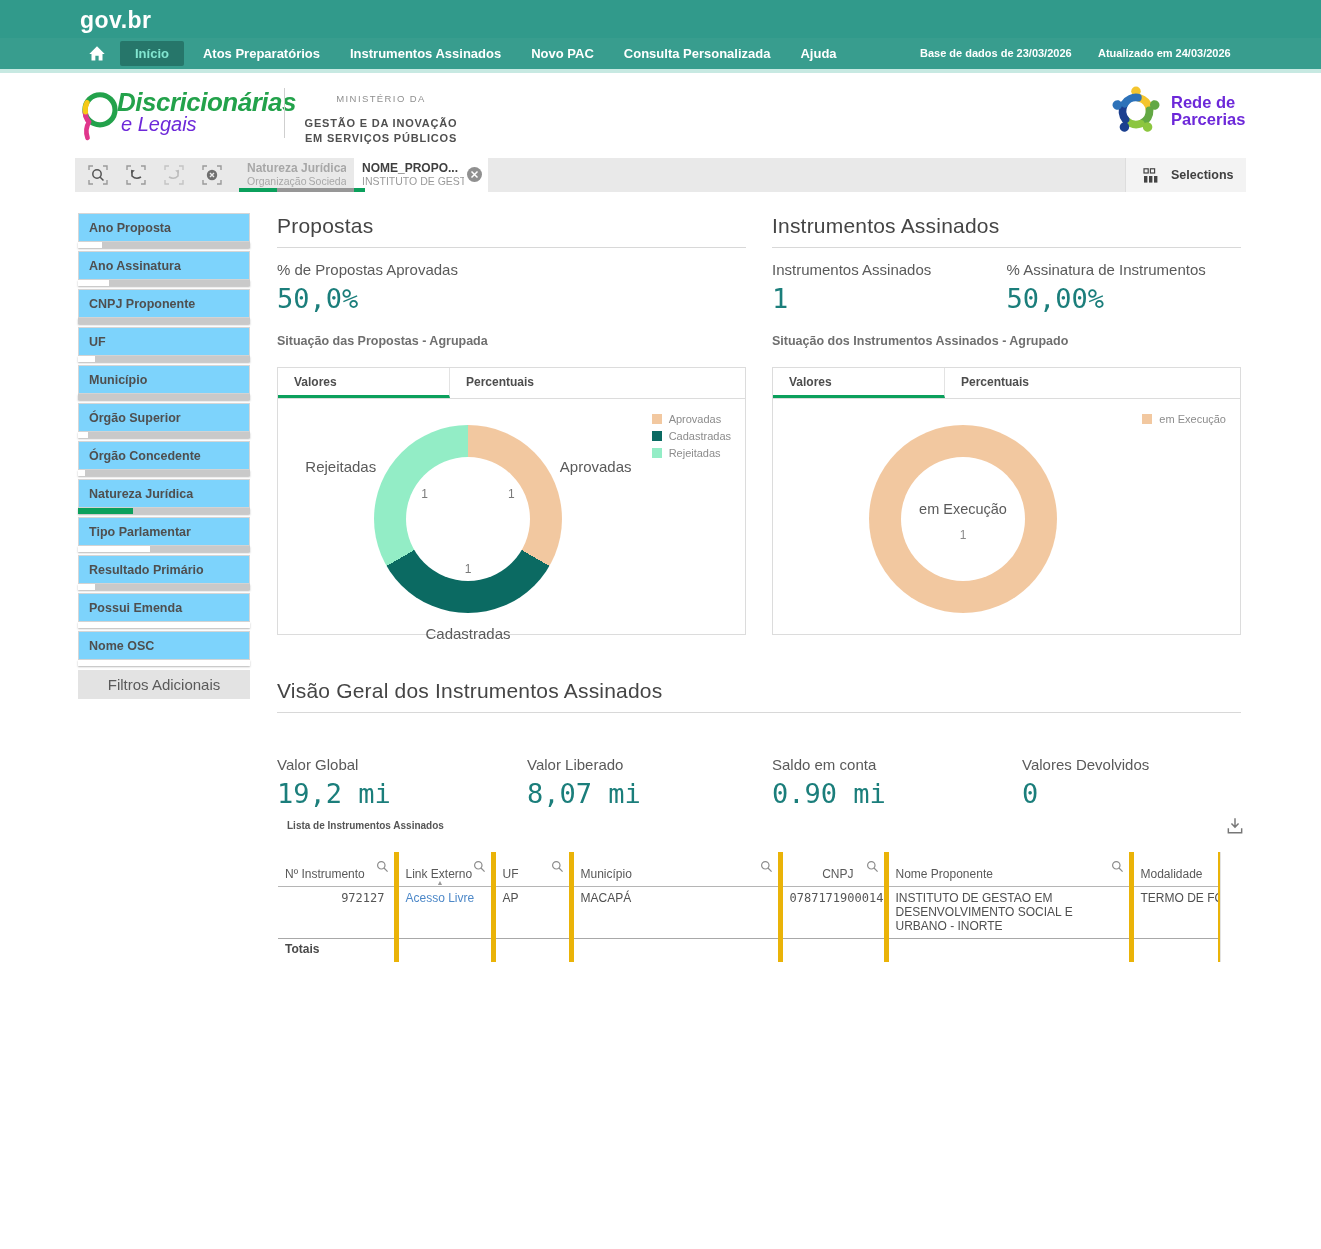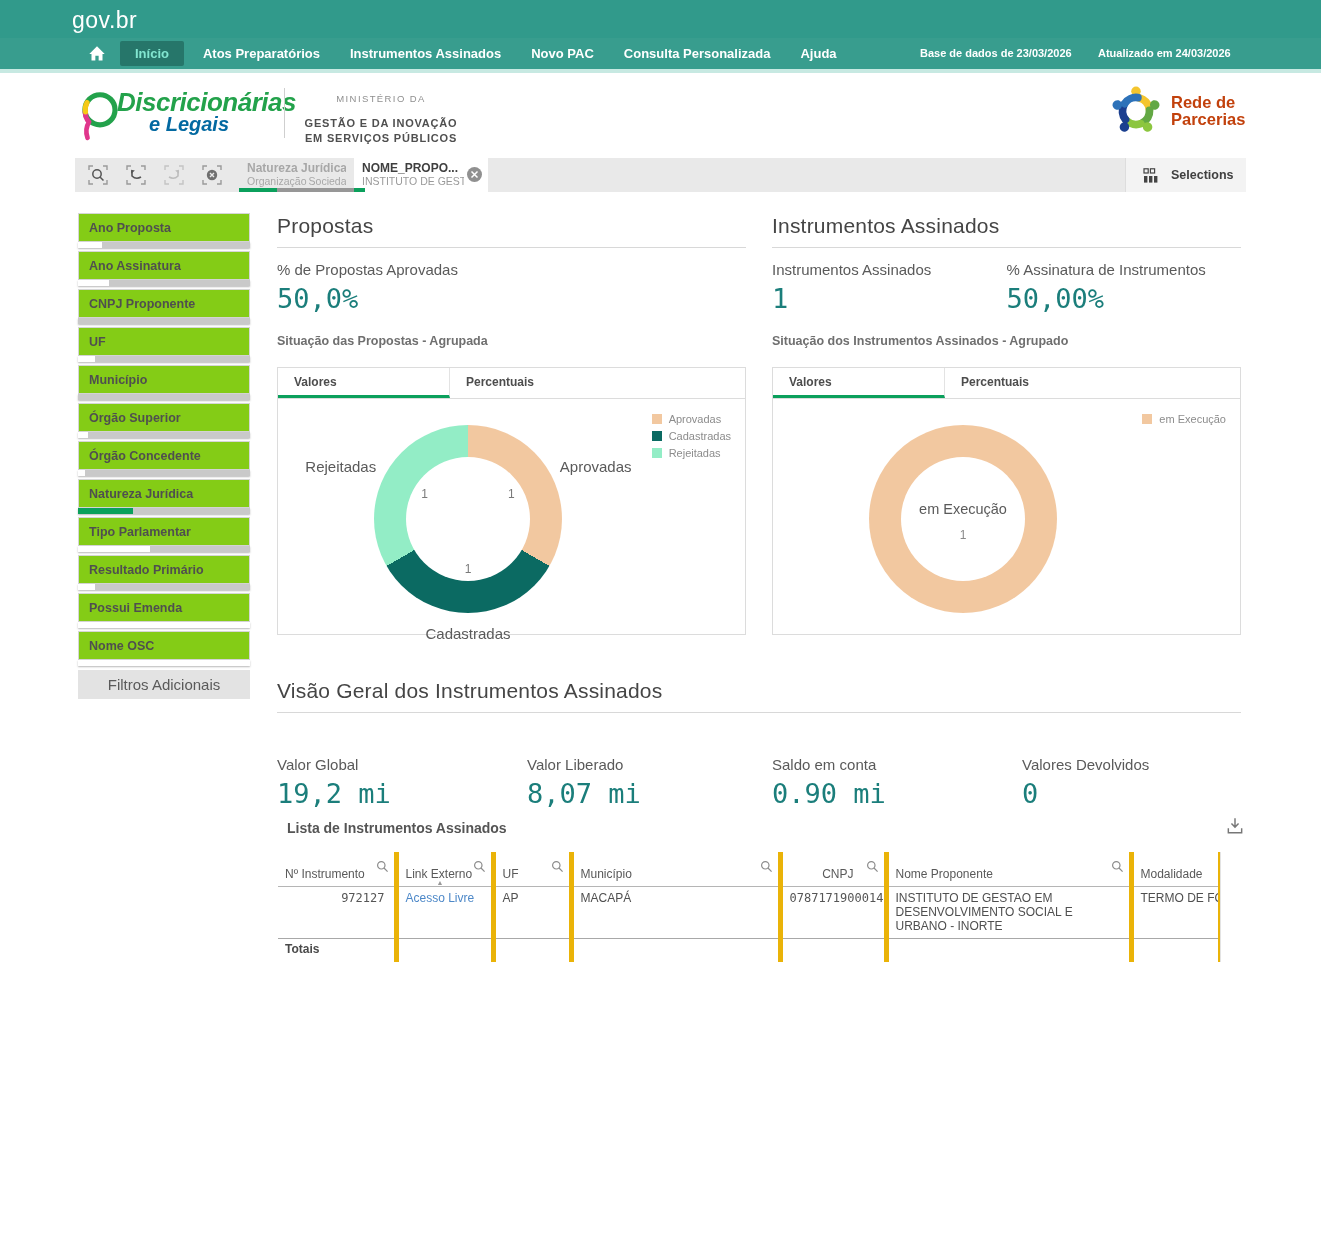--- a/index.html
+++ b/index.html
@@ -4,40 +4,40 @@
 <style>
   *{box-sizing:border-box;margin:0;padding:0}
   html,body{background:#fff}
   .page{position:relative;width:1321px;height:1249px;background:#fff;
         font-family:"Liberation Sans",sans-serif;overflow:hidden}
 
   
   .hdr-top{position:absolute;left:0;top:0;width:100%;height:38px;background:#319a8b}
   .hdr-nav{position:absolute;left:0;top:38px;width:100%;height:31px;background:#389d8e}
   .hdr-edge{position:absolute;left:0;top:69px;width:100%;height:4px;background:#c7e9e2}
-  .brand{position:absolute;left:72px;top:7px;font-size:23px;font-weight:normal;color:#fff;letter-spacing:.5px}
+  .brand{position:absolute;left:80px;top:7px;font-size:23px;font-weight:bold;color:#fff;letter-spacing:.5px}
   .home-btn{position:absolute;left:86px;top:43px;width:22px;height:22px;cursor:pointer}
   .nav-items{position:absolute;left:120px;top:38px;height:31px;display:flex;align-items:center}
   .nav-item{padding:5px 15px;font-size:13px;font-weight:bold;color:#fff;cursor:pointer;white-space:nowrap}
   .nav-item.active{background:#26766a;color:#82e6d0;border-radius:2px;margin-right:4px}
   .hdr-info{position:absolute;top:47px;font-size:11px;font-weight:bold;color:#fff}
   .hdr-info.i1{left:920px}.hdr-info.i2{left:1098px}
 
   
   .logo-row{position:absolute;left:0;top:73px;width:100%;height:85px;background:#fff}
   .app-logo{position:absolute;left:75px;top:14px;display:flex}
   .app-logo-text{margin-left:-8px}
   .app-logo-l1{font-size:26px;font-weight:bold;font-style:italic;color:#23a24b;letter-spacing:-.5px}
-  .app-logo-l2{font-size:20px;font-weight:bold;font-style:italic;color:#0369a1;margin:-5px 0 0 32px}
+  .app-logo-l2{font-size:20px;font-weight:normal;font-style:italic;color:#6d28d9;margin:-5px 0 0 4px}
   .logo-divider{position:absolute;left:284px;top:15px;width:1px;height:50px;background:#cfcfcf}
   .ministry{position:absolute;left:302px;top:20px;width:158px;text-align:center}
   .ministry .m1{font-size:9.5px;color:#8f8f8f;letter-spacing:1.4px;margin-bottom:12px}
   .ministry .m2{font-size:11px;font-weight:bold;color:#4f4f4f;letter-spacing:.8px;line-height:15px}
   .partner{position:absolute;left:1108px;top:10px;display:flex;align-items:center}
-  .partner-text{margin-left:7px;font-size:16.5px;font-weight:bold;color:#c2410c;line-height:17px}
+  .partner-text{margin-left:7px;font-size:16.5px;font-weight:bold;color:#6d28d9;line-height:17px}
 
   
   .selbar{position:absolute;left:75px;top:158px;width:1171px;height:34px;background:#e9e9e9;display:flex}
   .selbar-icons{display:flex;align-items:center;padding-left:10px}
   .sel-icon{width:26px;height:26px;margin-right:12px;display:flex;align-items:center;justify-content:center;cursor:pointer}
   .chips{display:flex;margin-left:2px}
   .chip{position:relative;width:115px;height:34px;padding:3px 8px 0 8px;cursor:pointer}
   .chip-title{font-size:12px;font-weight:bold;white-space:nowrap;overflow:hidden;line-height:14px}
   .chip-val{font-size:10.5px;white-space:nowrap;overflow:hidden;line-height:12px;display:flex;align-items:center;gap:1px}
   .chip.dim .chip-title,.chip.dim .chip-val{color:#a7a7a7}
@@ -47,21 +47,21 @@
   .chip-bar{position:absolute;left:0;bottom:0;width:100%;height:4px;display:flex}
   .chip-close{position:absolute;right:6px;top:9px;width:15px;height:15px;border-radius:50%;background:#909090;
               display:flex;align-items:center;justify-content:center;cursor:pointer}
   .selbar-right{margin-left:auto;width:121px;background:#f3f3f3;border-left:1px solid #ddd;
                 display:flex;align-items:center;padding-left:17px;cursor:pointer}
   .selbar-right .lbl{font-size:12.5px;font-weight:bold;color:#404040;margin-left:11px}
 
   
   .sidebar{position:absolute;left:78px;top:213px;width:172px}
   .filter{margin-bottom:3px;cursor:pointer}
-  .filter-box{height:29px;border:1px solid #d6d6d6;background:#84cc16;display:flex;align-items:center;padding-left:10px}
+  .filter-box{height:29px;border:1px solid #d6d6d6;background:#7dd3fc;display:flex;align-items:center;padding-left:10px}
   .filter-label{font-size:12.5px;font-weight:bold;color:#4f4f4f}
   .filter-bar{height:6px;display:flex;box-shadow:0 1px 2px rgba(0,0,0,.28)}
   .more-filters{margin-top:4px;height:29px;background:#e3e3e3;display:flex;align-items:center;justify-content:center;
                 font-size:15px;color:#5a5a5a;cursor:pointer}
 
   
   .sec{position:absolute;width:469px}
   .sec-title{font-size:21px;color:#454545;font-weight:400;letter-spacing:.2px}
   .sec-hr{height:1px;background:#d8d8d8;margin-top:9px}
   .kpi-row{display:flex;margin-top:13px}
@@ -89,21 +89,21 @@
   .lg-sq{width:10px;height:10px;margin-right:7px}
   .lg-lb{font-size:11px;color:#8c8c8c;white-space:nowrap}
 
   
   .visao{position:absolute;left:277px;top:679px;width:964px}
   .visao .kpis{position:relative;height:90px}
   .vkpi{position:absolute;top:43px;width:240px}
 
   
   .tbl-sec{position:absolute;left:277px;top:812px;width:968px}
-  .tbl-title{position:absolute;left:10px;top:8px;font-size:14px;font-weight:bold;color:#555}
+  .tbl-title{position:absolute;left:10px;top:8px;font-size:10px;font-weight:bold;color:#555}
   .dl-btn{position:absolute;left:948px;top:4px;width:22px;height:22px;cursor:pointer}
   .tbl-wrap{position:absolute;left:1px;top:40px;width:943px;border-right:1px solid #e3e3e3;overflow:hidden}
   table{border-collapse:collapse;table-layout:fixed;width:942px}
   th,td{border-right:5px solid #eab308;vertical-align:top;overflow:hidden}
   th{position:relative;height:34px;border-bottom:1px solid #b5b5b5;font-size:12px;font-weight:normal;color:#595959;
      text-align:left;padding:0 6px 5px 7px;vertical-align:bottom;cursor:pointer}
   th .srch{position:absolute;right:5px;top:8px}
   th .caret{position:absolute;left:38px;bottom:0;font-size:7px;color:#999}
   th.num{text-align:right;padding-right:30px}
   td{font-size:12px;color:#4f4f4f;padding:4px 7px;line-height:14px}

